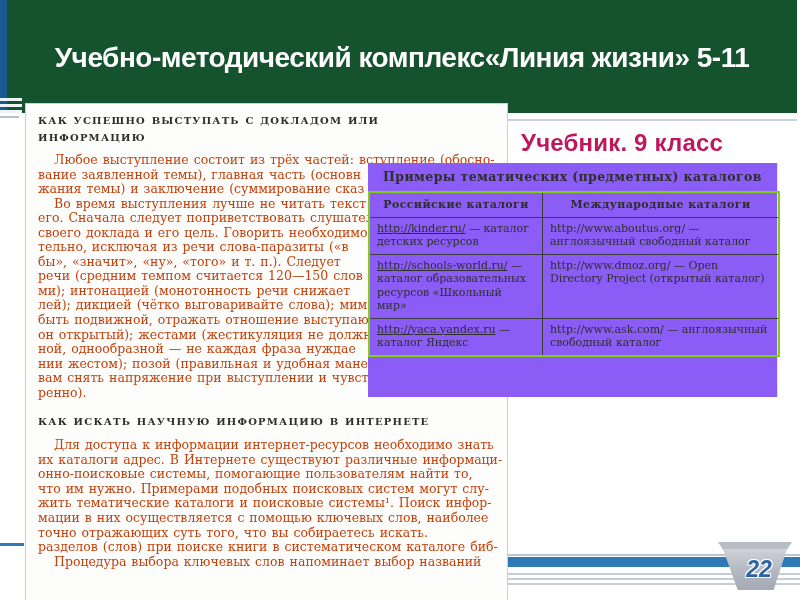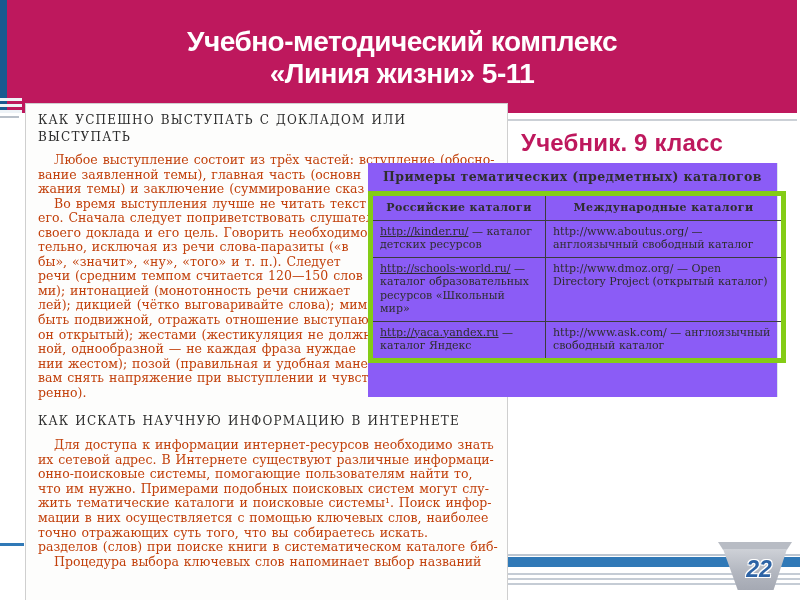--- a/index.html
+++ b/index.html
@@ -1,22 +1,22 @@
 <!DOCTYPE html>
 <html><head>
 <meta charset="utf-8">
 <style>
   html,body{margin:0;padding:0;background:#ffffff;}
   .slide{position:relative;width:800px;height:600px;background:#ffffff;overflow:hidden;
          font-family:"Liberation Sans",sans-serif;}
 
   
   .header-accent{position:absolute;left:0;top:0;width:7px;height:112px;background:#19598f;z-index:2;}
-  .header{position:absolute;left:7px;top:0;width:790px;height:113px;background:#be185d;z-index:1;
-          display:flex;flex-direction:column;justify-content:center;align-items:center;padding-top:2px;box-sizing:border-box;}
+  .header{position:absolute;left:7px;top:0;width:790px;height:113px;background:#14532d;z-index:1;
+          display:flex;flex-direction:row;justify-content:center;align-items:center;padding-top:2px;box-sizing:border-box;}
   .header .t1,.header .t2{color:#ffffff;font-weight:700;font-size:28px;line-height:32px;letter-spacing:-0.5px;
           font-family:"Liberation Sans",sans-serif;text-align:center;}
 
   
   .tl-s{position:absolute;left:0;height:3px;width:22px;background:#eef3f7;z-index:3;}
   .tl-gray{position:absolute;left:0;top:116px;width:19px;height:2px;background:#b9c0c9;z-index:3;}
 
   
   .hline{position:absolute;left:420px;top:119px;width:377px;height:2px;background:#cbd0d6;z-index:1;}
 
@@ -28,31 +28,31 @@
   .st3{top:573px;height:2px;background:#c5ccd5;}
   .st4{top:578px;height:2px;background:#c5ccd5;}
   .st5{top:583px;height:2px;background:#c5ccd5;}
 
   
   .page{position:absolute;left:25px;top:103px;width:483px;height:497px;background:#fdfdfc;
         border:1px solid #cfcfcf;border-bottom:none;box-sizing:border-box;
         padding:8px 8px 0 12px;overflow:hidden;z-index:2;}
   .page .tl{font-family:"DejaVu Serif",serif;color:#c2410c;font-size:12.5px;line-height:14.55px;
         white-space:nowrap;word-spacing:1px;}
-  .page .h1,.page .h1b,.page .h2{font-weight:400;font-size:12px;line-height:17px;letter-spacing:1.2px;color:#2e2e2e;}
+  .page .h1,.page .h1b,.page .h2{font-weight:700;font-size:10px;line-height:17px;letter-spacing:1.2px;color:#2e2e2e;}
   .page .h1b{margin-bottom:7px;}
   .page .h2{margin-top:13px;margin-bottom:8px;}
   .page .bi{text-indent:16px;}
 
   
   .table-box{position:absolute;left:368px;top:163px;width:410px;height:234px;background:#8b5cf6;
         z-index:3;box-sizing:border-box;padding-top:6px;border-right:1px solid #dde6ee;}
   .table-title{font-family:"DejaVu Serif",serif;font-weight:700;font-size:12.5px;color:#2e2e2e;
         text-align:center;letter-spacing:0.4px;margin:0 4px 7px 4px;}
-  table.cat{border-collapse:collapse;margin:0 auto;width:399px;table-layout:fixed;border:5px solid #84cc16;}
+  table.cat{border-collapse:collapse;margin:0 auto;width:399px;table-layout:fixed;border:2px solid #84cc16;}
   table.cat th,table.cat td{border:1px solid #3c3c3c;font-family:"DejaVu Serif",serif;
         font-size:11px;line-height:13.5px;color:#2e2e2e;vertical-align:top;word-wrap:break-word;}
   table.cat th{font-weight:700;text-align:center;padding:5px 3px;letter-spacing:0.4px;}
   table.cat td{padding:4px 7px 5px 7px;}
   table.cat .c1{width:166px;}
   table.cat .c2{width:229px;}
   .link{text-decoration:underline;}
 
   
   .red-label{position:absolute;left:521px;top:129px;z-index:3;color:#be185d;
@@ -89,41 +89,41 @@
   <div class="bl-line"></div>
   <div class="stripe st1"></div>
   <div class="stripe st2"></div>
   <div class="stripe st3"></div>
   <div class="stripe st4"></div>
   <div class="stripe st5"></div>
 
   <div class="page">
     <div>
         <div class="tl h1">КАК УСПЕШНО ВЫСТУПАТЬ С ДОКЛАДОМ ИЛИ</div>
-        <div class="tl h1b">ВЫСТУПАТЬ</div>
+        <div class="tl h1b">ИНФОРМАЦИЮ</div>
         <div class="tl bi">Любое выступление состоит из трёх частей: вступление (обосно-</div>
         <div class="tl b">вание заявленной темы), главная часть (основн</div>
         <div class="tl b">жания темы) и заключение (суммирование сказ</div>
         <div class="tl bi">Во время выступления лучше не читать текст</div>
         <div class="tl b">его. Сначала следует поприветствовать слушател</div>
         <div class="tl b">своего доклада и его цель. Говорить необходимо</div>
         <div class="tl b">тельно, исключая из речи слова-паразиты («в</div>
         <div class="tl b">бы», «значит», «ну», «того» и т. п.). Следует</div>
         <div class="tl b">речи (средним темпом считается 120—150 слов</div>
         <div class="tl b">ми); интонацией (монотонность речи снижает</div>
         <div class="tl b">лей); дикцией (чётко выговаривайте слова); мим</div>
         <div class="tl b">быть подвижной, отражать отношение выступаю</div>
         <div class="tl b">он открытый); жестами (жестикуляция не должн</div>
         <div class="tl b">ной, однообразной — не каждая фраза нуждае</div>
         <div class="tl b">нии жестом); позой (правильная и удобная мане</div>
         <div class="tl b">вам снять напряжение при выступлении и чувствовать себя ув</div>
         <div class="tl b">ренно).</div>
         <div class="tl h2">КАК ИСКАТЬ НАУЧНУЮ ИНФОРМАЦИЮ В ИНТЕРНЕТЕ</div>
         <div class="tl bi">Для доступа к информации интернет-ресурсов необходимо знать</div>
-        <div class="tl b">их сетевой адрес. В Интернете существуют различные информаци-</div>
+        <div class="tl b">их каталоги адрес. В Интернете существуют различные информаци-</div>
         <div class="tl b">онно-поисковые системы, помогающие пользователям найти то,</div>
         <div class="tl b">что им нужно. Примерами подобных поисковых систем могут слу-</div>
         <div class="tl b">жить тематические каталоги и поисковые системы¹. Поиск инфор-</div>
         <div class="tl b">мации в них осуществляется с помощью ключевых слов, наиболее</div>
         <div class="tl b">точно отражающих суть того, что вы собираетесь искать.</div>
         <div class="tl b">разделов (слов) при поиске книги в систематическом каталоге биб-</div>
         <div class="tl bi">Процедура выбора ключевых слов напоминает выбор названий</div>
       </div>
   </div>
 

